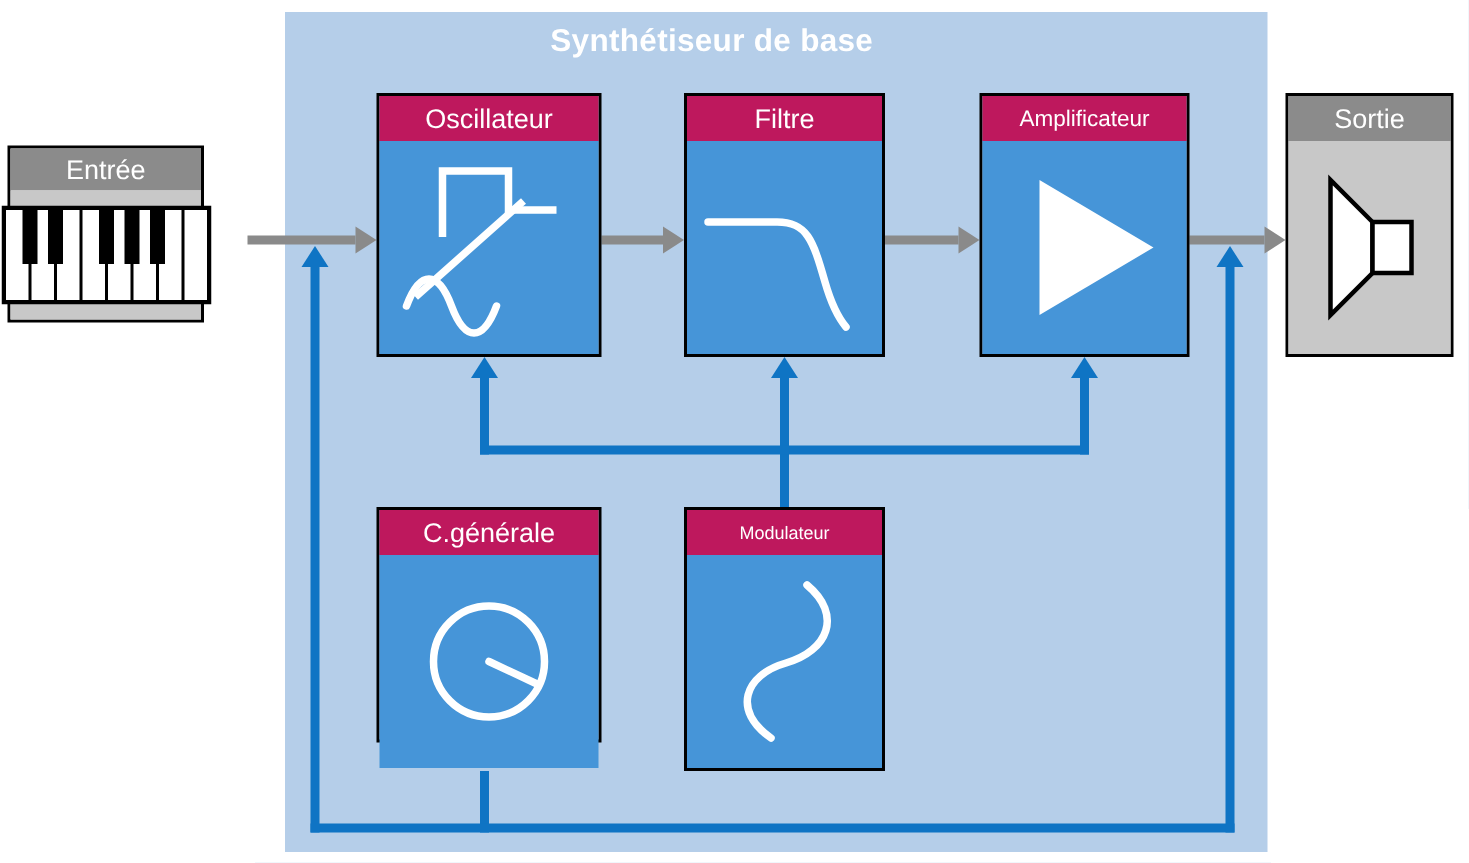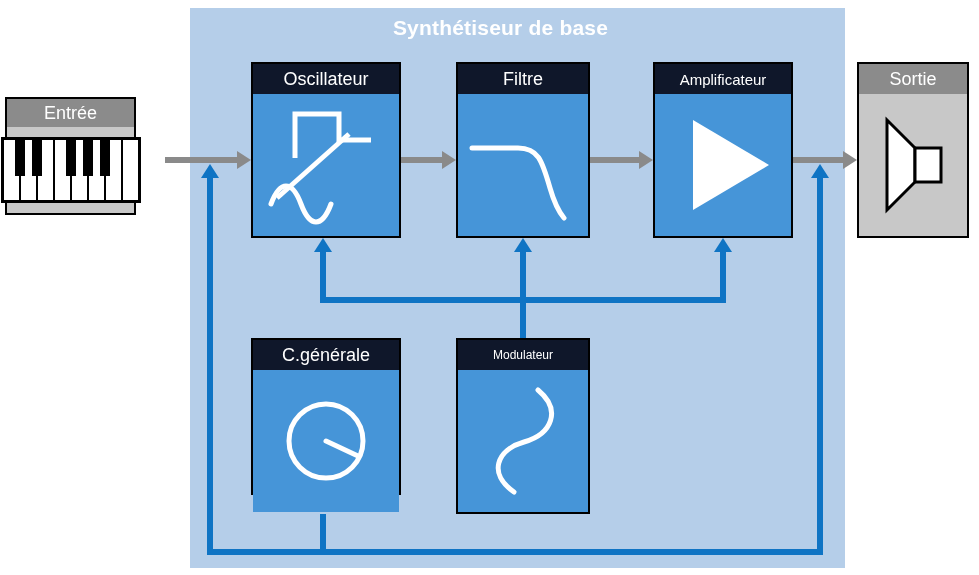--- a/index.html
+++ b/index.html
@@ -1,29 +1,29 @@
 <!DOCTYPE html>
 <html><head>
 <meta charset="utf-8">
 <style>
   * { box-sizing: border-box; margin: 0; padding: 0; }
   html, body { background: #ffffff; }
   body { font-family: "Liberation Sans", sans-serif; }
   .stage { position: relative; width: 979px; height: 575px; background: #ffffff; overflow: hidden; }
 
   .container { position: absolute; left: 190px; top: 8px; width: 655px; height: 560px; background: #b5cee9; z-index: 1; }
-  .title { position: absolute; left: 208px; top: 16px; width: 585px; text-align: center;
+  .title { position: absolute; left: 182px; top: 16px; width: 585px; text-align: center;
            color: #ffffff; font-size: 21px; font-weight: bold; z-index: 2; letter-spacing: .2px; }
 
   .box { position: absolute; border: 2px solid #000; display: flex; flex-direction: column; z-index: 3; }
   .hdr { height: 30px; flex: 0 0 auto; display: flex; align-items: center; justify-content: center;
          color: #ffffff; font-size: 18px; white-space: nowrap; }
   .hdr.sm { font-size: 15px; }
   .hdr.md { font-size: 12px; }
-  .module .hdr { background: #0f172a; }
+  .module .hdr { background: #be185d; }
   .module .bd { flex: 1; background: #4695d8; display: flex; align-items: center; justify-content: center; }
   .io .hdr { background: #8b8b8b; }
   .io .bd { flex: 1; background: #c8c8c8; display: flex; align-items: center; justify-content: center; }
   .io-in .hdr { height: 28px; }
 
   
   .sh { position: absolute; height: 6px; background: #8a8a8a; z-index: 2; }
   .ah-r { position: absolute; width: 0; height: 0; z-index: 2;
           border-top: 9px solid transparent; border-bottom: 9px solid transparent; border-left: 14px solid #8a8a8a; }
 

